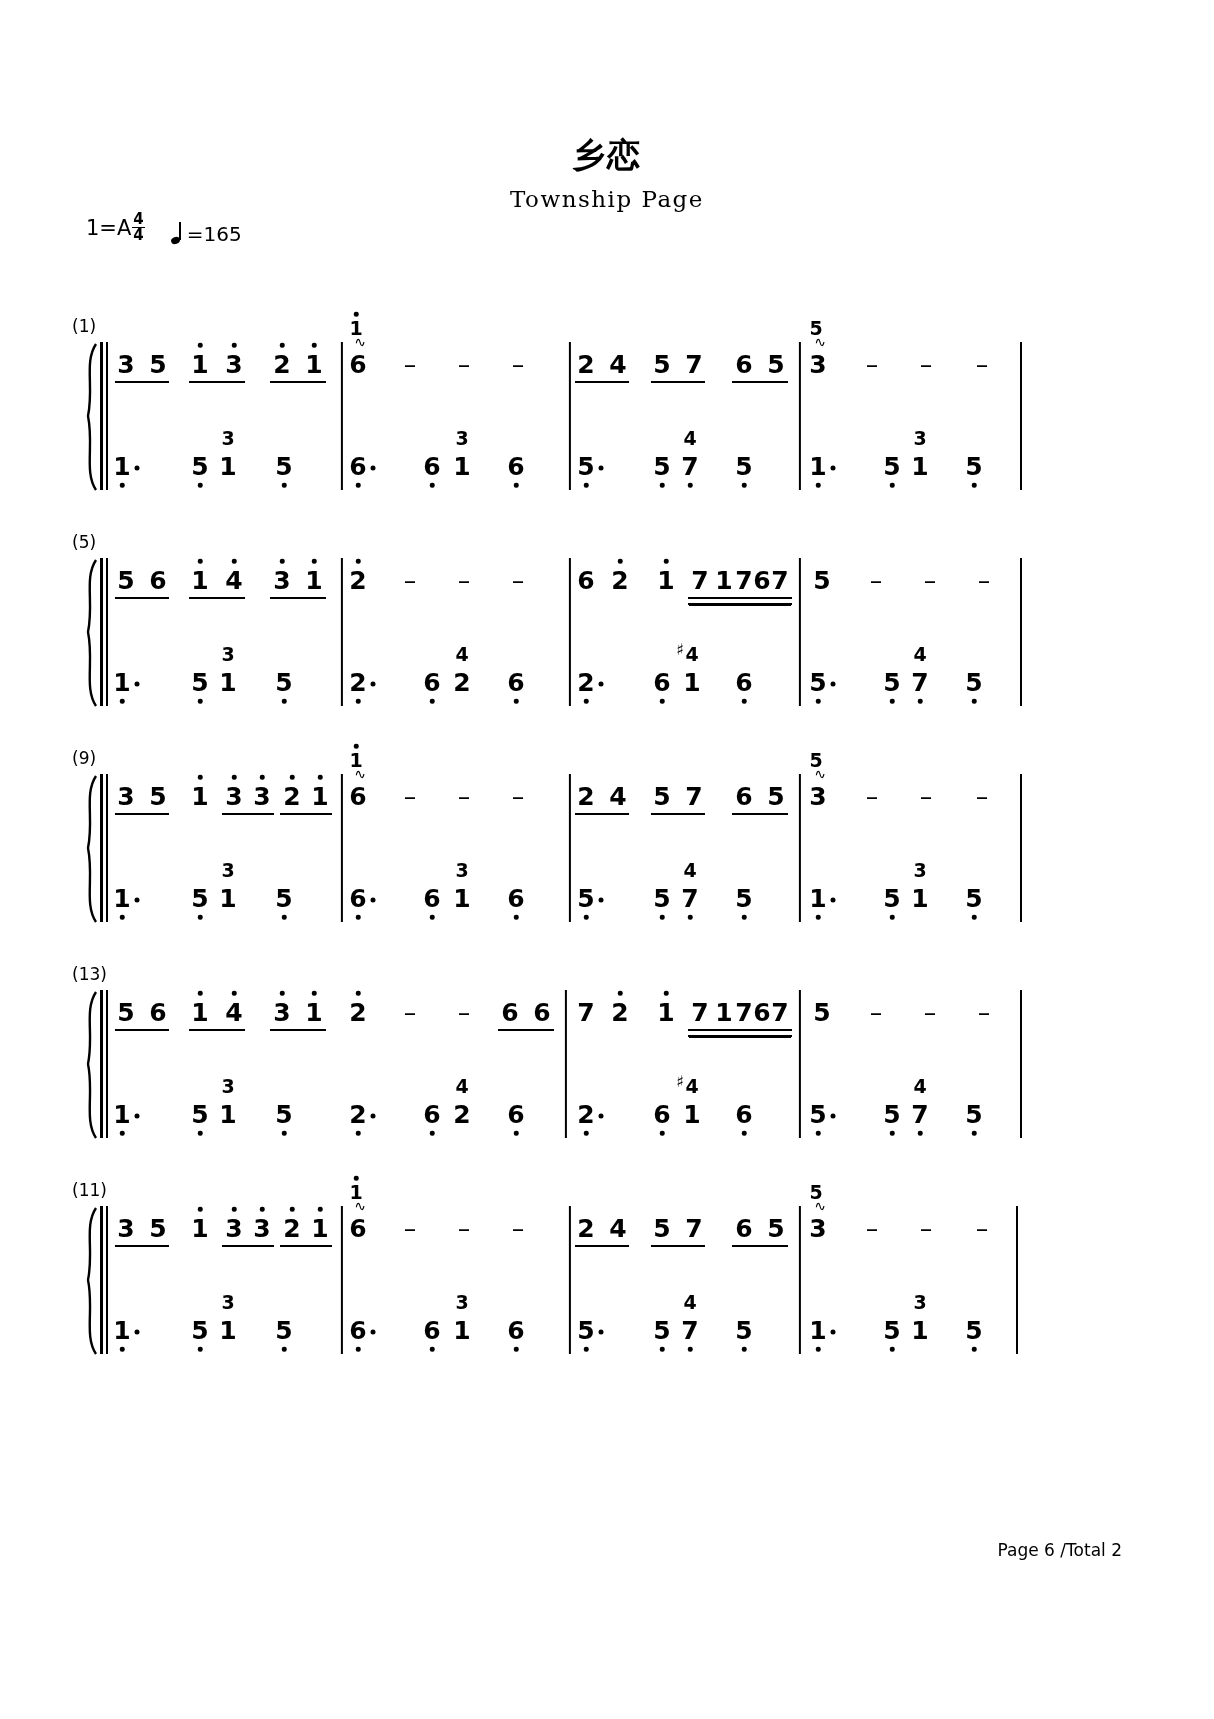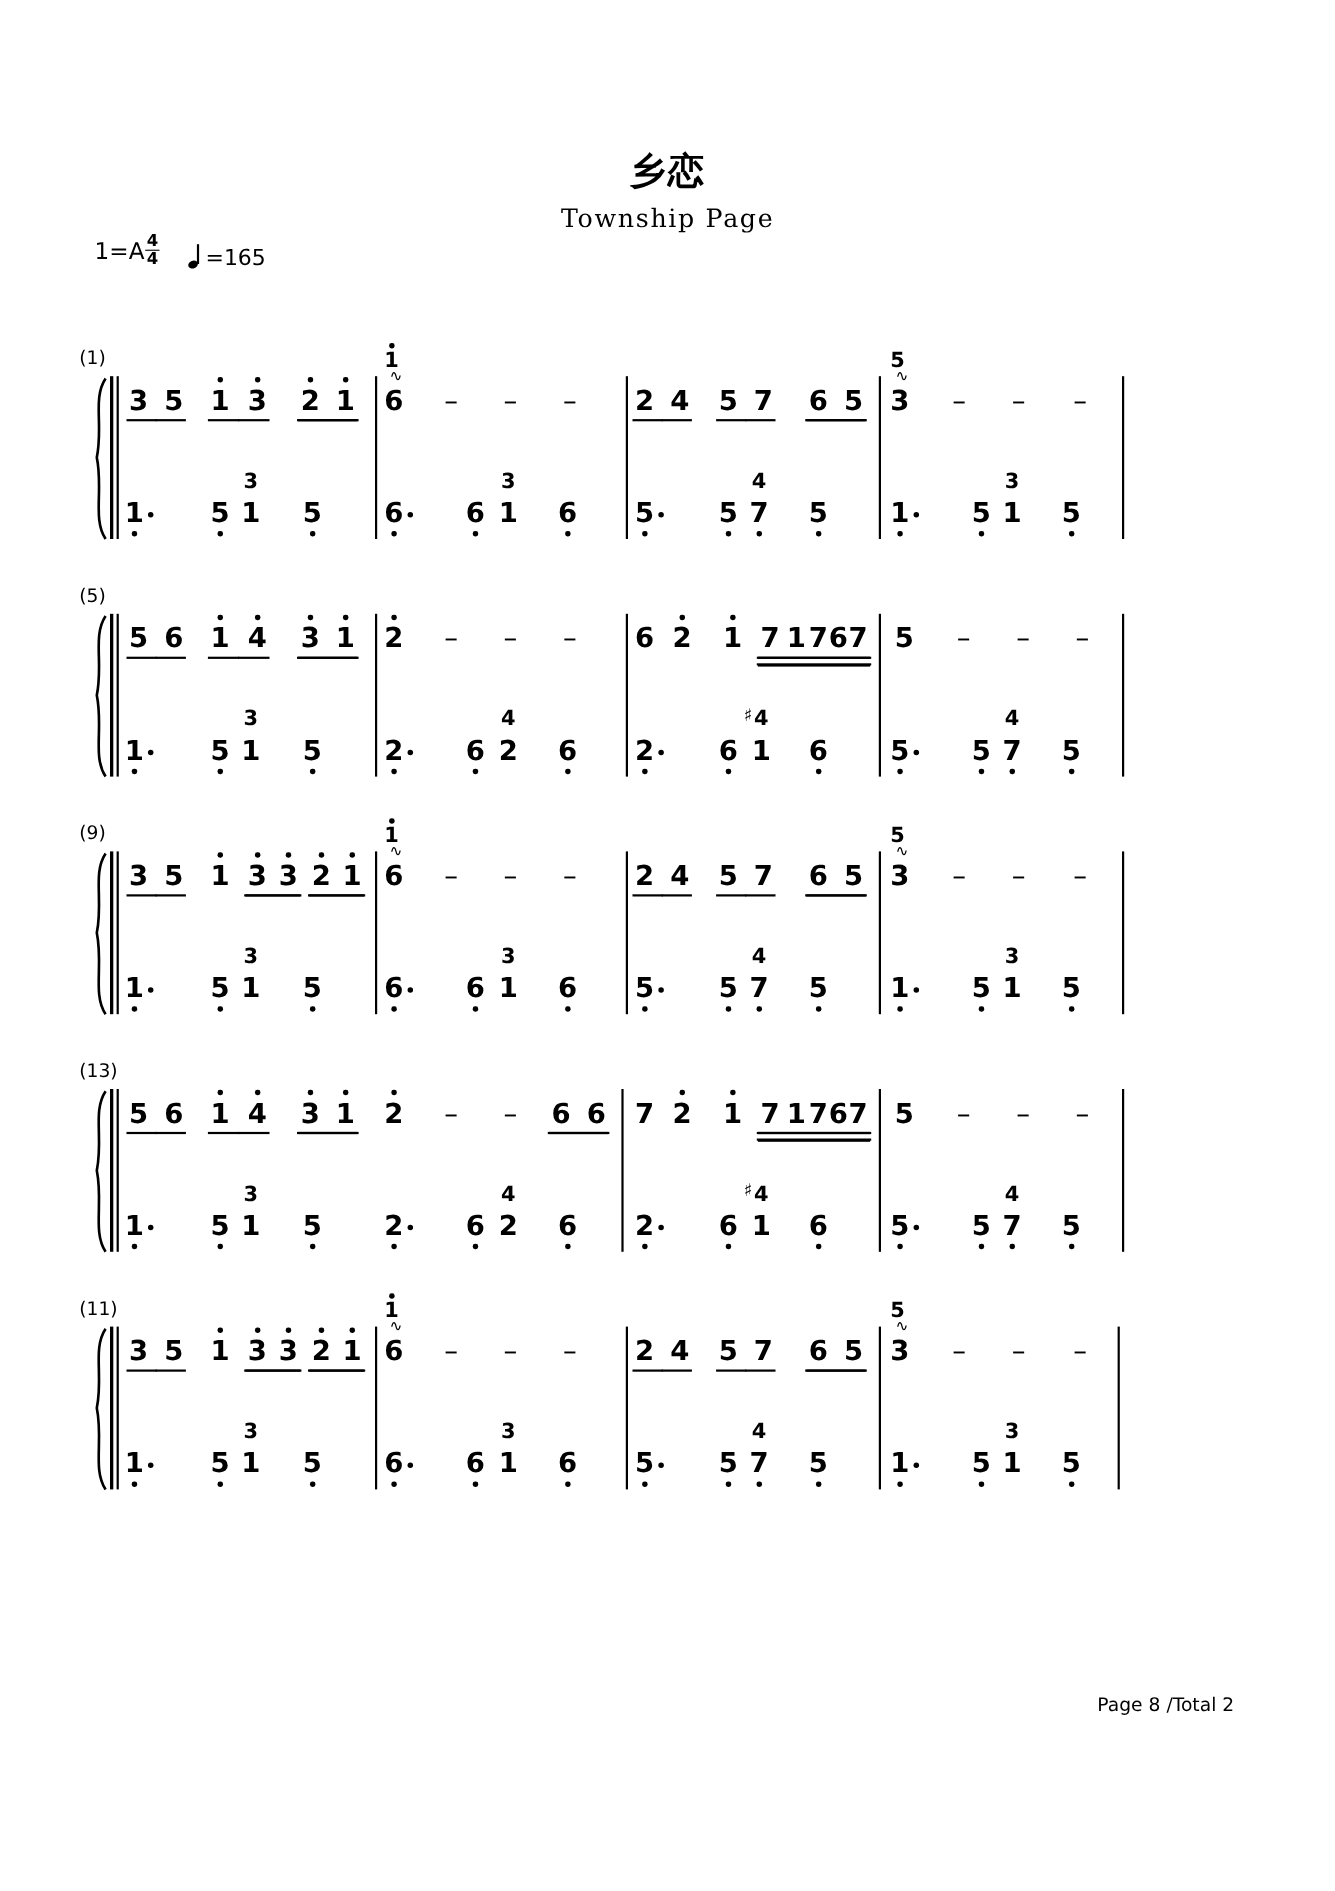--- a/index.html
+++ b/index.html
@@ -640,13 +640,13 @@
         <div class="n" style="left: 974px; top: 0px;">5</div>
         <div class="odot" style="left: 974px; top: 19px;"></div>
       </div>
       <div class="bar" style="left: 342px; top: 24px; height: 148px;"></div>
       <div class="bar" style="left: 570px; top: 24px; height: 148px;"></div>
       <div class="bar" style="left: 800px; top: 24px; height: 148px;"></div>
       <div class="endbar" style="left: 1016px; top: 24px; height: 148px;"></div>
     </div>
   </div>
 
-<div class="footer">Page 8 /Total 2</div>
+<div class="footer">Page 6 /Total 2</div>
 
 </body></html>

